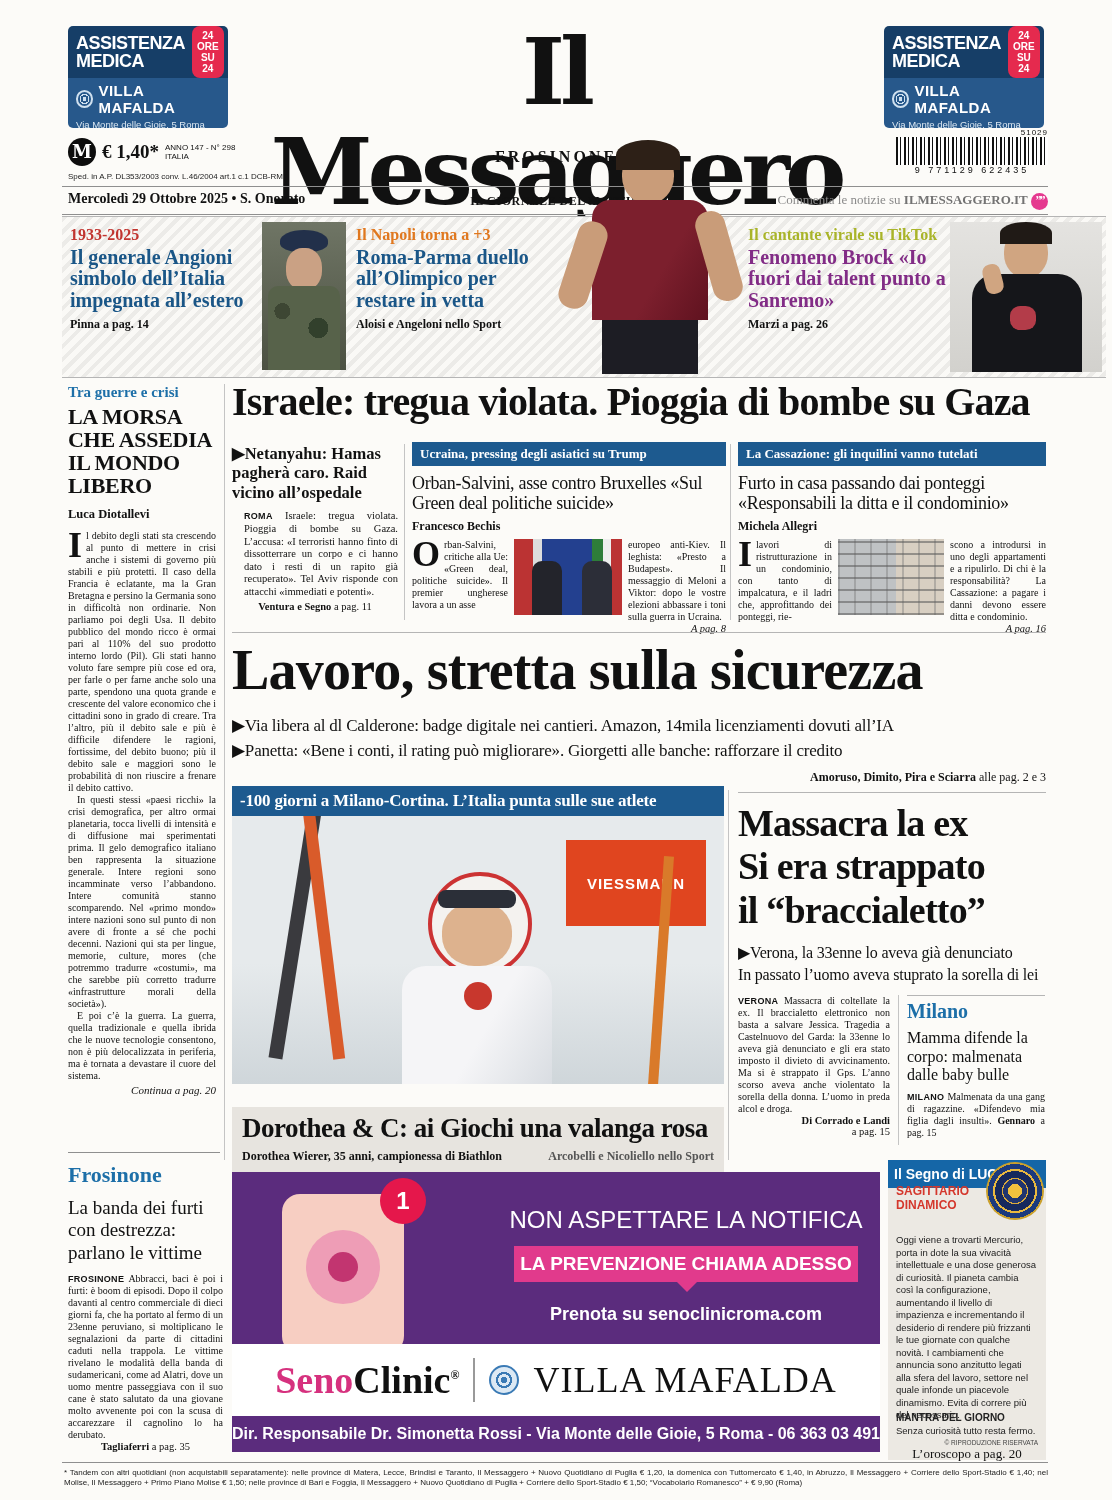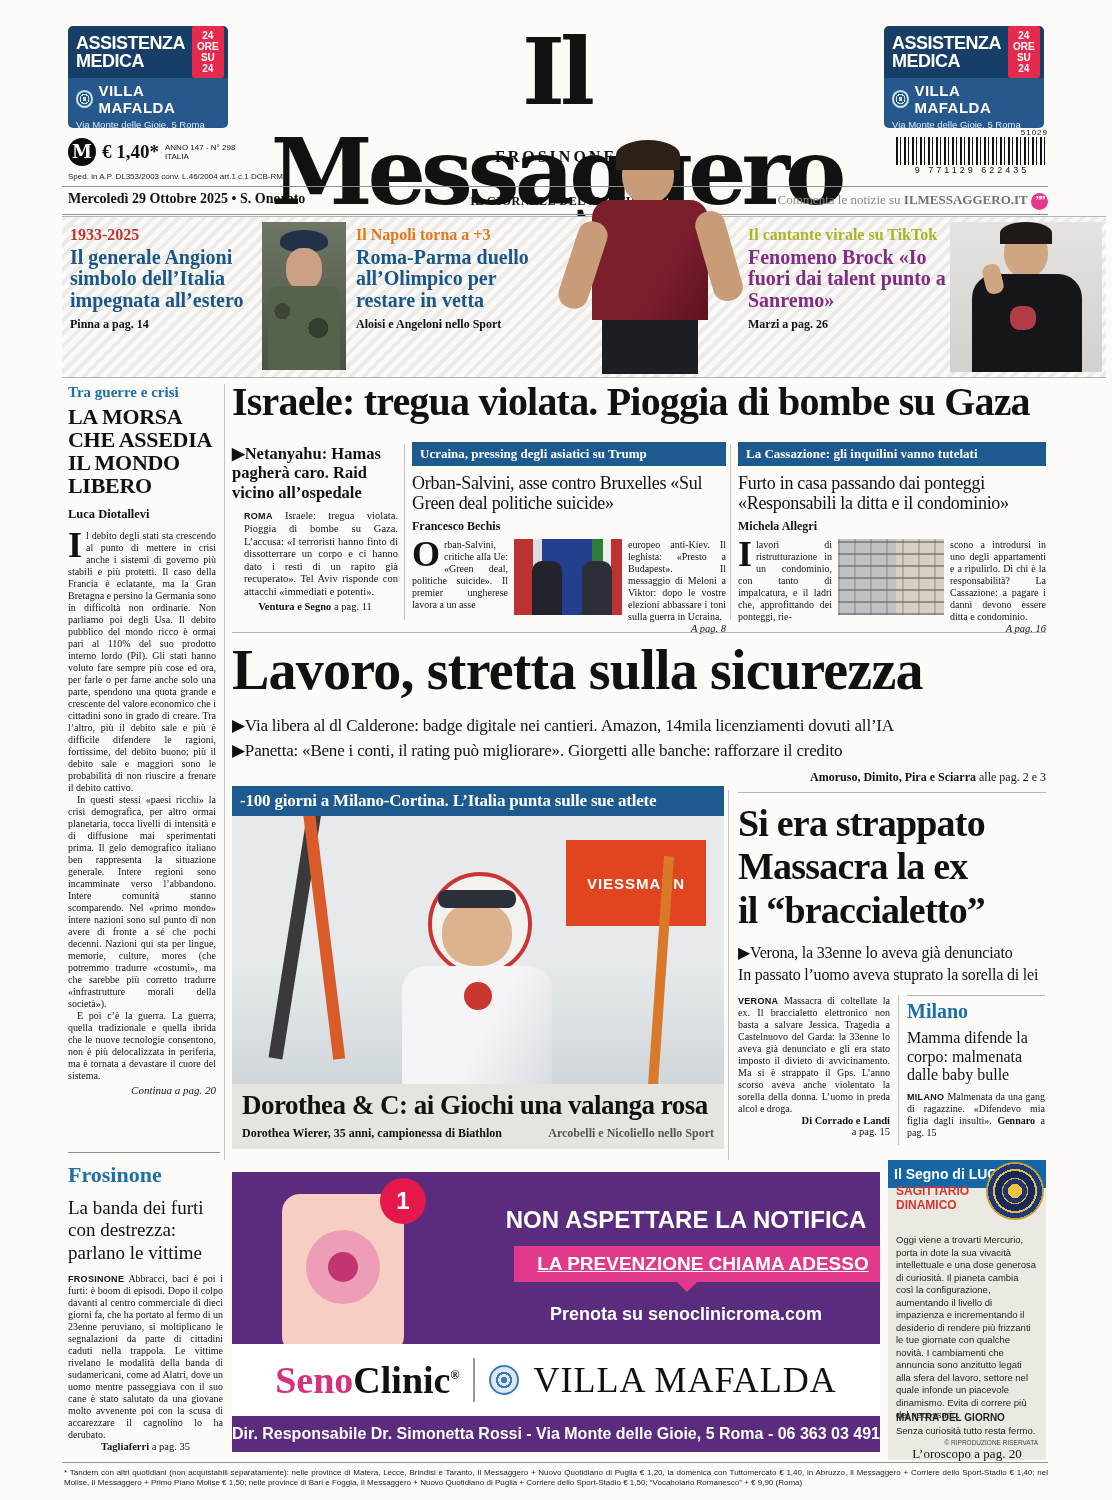--- a/index.html
+++ b/index.html
@@ -12,21 +12,21 @@
   .jt{text-align:justify;}
   .center{text-align:center;}
   
   .blackletter{font-family:"DejaVu Serif",serif;font-weight:bold;letter-spacing:-5px;}
   .edition{font-weight:bold;letter-spacing:3px;font-size:16px;}
   
   .az-box{width:160px;height:102px;border-radius:5px;overflow:hidden;color:#fff;}
   .az-top{background:#163e67;height:52px;display:flex;align-items:center;padding:0 8px;gap:7px;}
   .az-name{font-weight:bold;font-size:18px;line-height:18px;letter-spacing:-0.5px;}
   .az-badge{background:#e52a4e;font-weight:bold;font-size:10px;line-height:11px;
-            padding:4px 5px;border-radius:2px;text-align:center;}
+            padding:4px 5px;border-radius:8px;text-align:center;}
   .az-bottom{background:#27588b;height:50px;padding:4px 8px;box-sizing:border-box;}
   .az-brand-row{display:flex;align-items:center;gap:5px;font-weight:bold;font-size:15px;letter-spacing:0.5px;}
   .crest{width:14px;height:14px;border-radius:50%;border:2px solid #cfe0ef;
          background:radial-gradient(circle,#cfe0ef 0 2px,#27588b 2px 4px,#cfe0ef 4px 5px,#27588b 5px);}
   .az-address{font-size:9.5px;margin-top:3px;color:#dce8f2;}
   
   .hatch{background:repeating-linear-gradient(135deg,#ecebe8 0 4px,#faf9f6 4px 9px);
          border-top:1px solid #b5b5b5;border-bottom:1px solid #b5b5b5;}
   .kick{font-weight:bold;font-size:16px;line-height:1.1;}
   .k-red{color:#c13530}.k-orange{color:#e0781f}.k-lime{color:#a9b429}
@@ -274,36 +274,36 @@
       </div>
       <div class="abs" style="left:56px;top:-6px;width:14px;height:250px;background:#3a3a3e;transform:rotate(9deg);"></div>
       <div class="abs" style="left:86px;top:-6px;width:12px;height:250px;background:#d95b2a;transform:rotate(-7deg);"></div>
       <div class="abs" style="right:58px;top:40px;width:10px;height:230px;background:#d97a2a;transform:rotate(4deg);"></div>
       <div class="abs" style="left:196px;top:56px;width:96px;height:96px;border-radius:50%;background:#f4f2ef;border:4px solid #c33;"></div>
       <div class="abs" style="left:210px;top:86px;width:70px;height:64px;border-radius:46%;background:#ddb28e;"></div>
       <div class="abs" style="left:206px;top:74px;width:78px;height:18px;border-radius:8px;background:#2b2f38;"></div>
       <div class="abs" style="left:170px;top:150px;width:150px;height:118px;border-radius:24px 24px 0 0;background:linear-gradient(120deg,#f5f5f7 55%,#d9dde2);"></div>
       <div class="abs" style="left:232px;top:166px;width:28px;height:28px;border-radius:50%;background:#c8372d;"></div>
     </div>
-    <div style="background:#e7e4df;padding:6px 10px 8px;">
+    <div style="background:#e7e4df;padding:6px 10px 8px;margin-top:23px;">
       <div style="font-weight:bold;font-size:27px;letter-spacing:-0.5px;">Dorothea &amp; C: ai Giochi una valanga rosa</div>
       <div style="display:flex;justify-content:space-between;margin-top:5px;">
         <span class="by" style="font-size:12px;">Dorothea Wierer, 35 anni, campionessa di Biathlon</span>
         <span class="by" style="font-size:12px;color:#555;">Arcobelli e Nicoliello nello Sport</span>
       </div>
     </div>
   </div>
 
   <div class="abs vl" style="left:728px;top:790px;height:370px;"></div>
 
   <div class="abs hl" style="left:738px;top:792px;width:308px;background:#b5b5b5;"></div>
   <div class="abs" style="left:738px;top:802px;width:308px;">
     <div class="h-main" style="font-size:38px;line-height:1.14;">
+      <div>Massacra la ex</div>
       <div>Si era strappato</div>
-      <div>Massacra la ex</div>
       <div>il “braccialetto”</div>
     </div>
     <div style="font-size:16px;line-height:1.35;margin-top:10px;letter-spacing:-0.2px;">
       <div>▶Verona, la 33enne lo aveva già denunciato</div>
       <div>In passato l’uomo aveva stuprato la sorella di lei</div>
     </div>
     <div style="display:flex;gap:8px;margin-top:10px;">
       <div style="width:152px;">
         <div class="bt jt" style="font-size:10px;">
           <span class="city">VERONA</span>
@@ -342,22 +342,22 @@
   </div>
 
   <div class="abs" style="left:232px;top:1172px;width:648px;">
     <div class="ad-purple" style="position:relative;height:172px;overflow:hidden;">
       <div class="abs" style="left:50px;top:22px;width:122px;height:160px;border-radius:18px;background:#f7cec2;">
         <div class="abs" style="left:24px;top:36px;width:74px;height:74px;border-radius:50%;background:#ee9db6;"></div>
         <div class="abs" style="left:46px;top:58px;width:30px;height:30px;border-radius:50%;background:#c23570;"></div>
       </div>
       <div class="abs sans" style="left:148px;top:6px;width:46px;height:46px;border-radius:50%;background:#e5174b;color:#fff;
            font-weight:bold;font-size:24px;text-align:center;line-height:46px;">1</div>
-      <div class="abs sans center" style="left:260px;top:34px;width:388px;color:#fff;font-weight:bold;font-size:24px;">NON ASPETTARE LA NOTIFICA</div>
-      <div class="abs ad-banner sans center" style="left:282px;top:74px;width:344px;font-size:19px;padding:7px 17px;text-decoration:underline;">LA PREVENZIONE CHIAMA ADESSO</div>
+      <div class="abs sans center" style="left:260px;top:34px;width:388px;color:#fff;font-weight:normal;font-size:24px;">NON ASPETTARE LA NOTIFICA</div>
+      <div class="abs ad-banner sans center" style="left:282px;top:74px;width:344px;font-size:19px;padding:7px 0;">LA PREVENZIONE CHIAMA ADESSO</div>
       <div class="abs notch" style="left:442px;top:107px;"></div>
       <div class="abs sans center" style="left:260px;top:132px;width:388px;color:#fff;font-weight:bold;font-size:18px;">Prenota su senoclinicroma.com</div>
     </div>
     <div style="background:#fff;height:72px;display:flex;align-items:center;justify-content:center;gap:14px;">
       <span style="font-size:38px;font-weight:bold;">
         <span style="color:#d6317e;">Seno</span><span style="color:#111;">Clinic</span><sup style="font-size:12px;">®</sup>
       </span>
       <span style="width:2px;height:44px;background:#999;"></span>
       <span class="crest" style="width:26px;height:26px;border-color:#3a7ab5;
             background:radial-gradient(circle,#3a7ab5 0 3px,#dce9f4 3px 6px,#3a7ab5 6px 8px,#dce9f4 8px);"></span>

